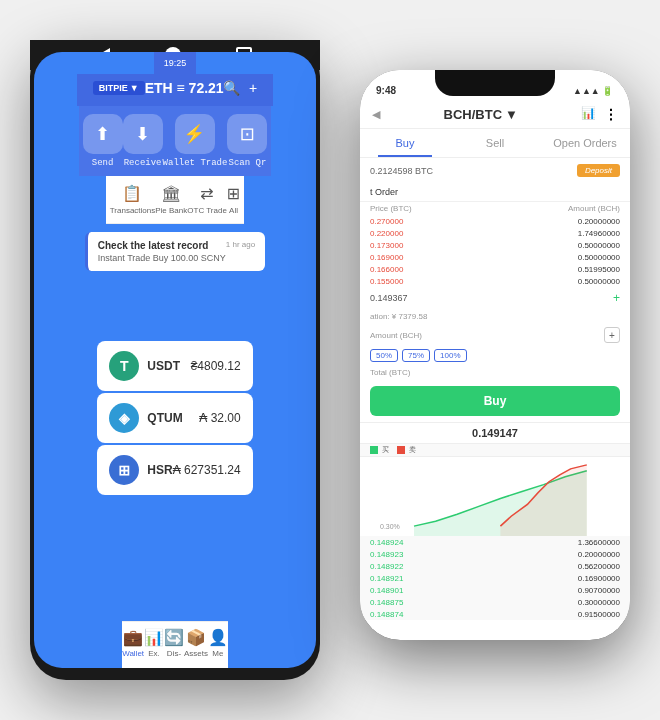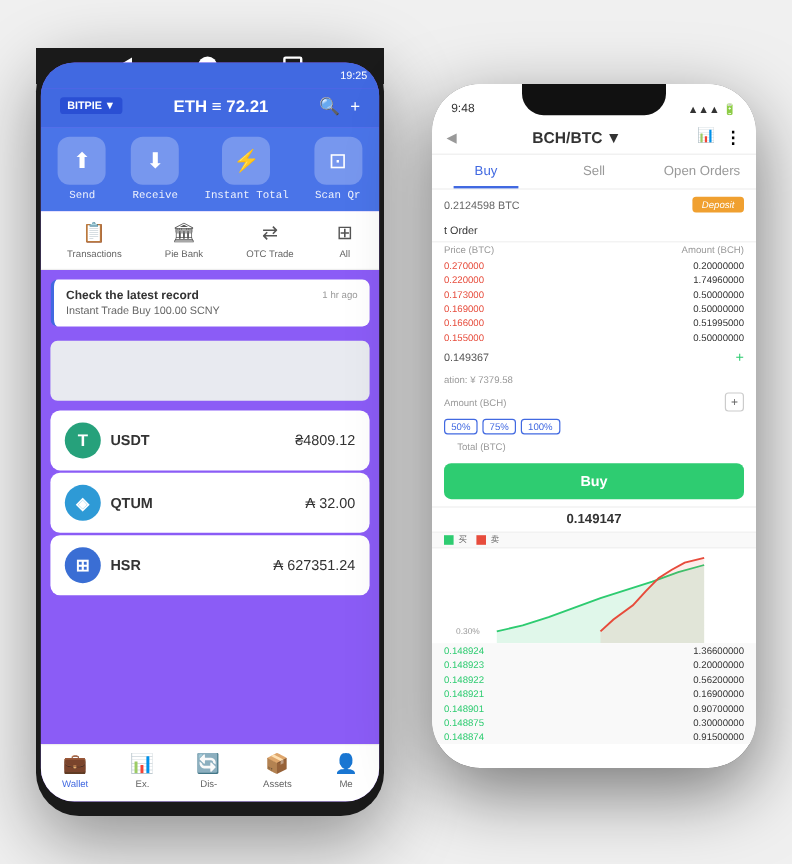--- a/index.html
+++ b/index.html
@@ -33,25 +33,26 @@
       border-radius: 36px;
       box-shadow: 0 20px 60px rgba(0,0,0,0.4);
       z-index: 1;
     }
     .android-screen {
       position: absolute;
       top: 12px;
       left: 4px;
       right: 4px;
       bottom: 12px;
-      background: #8b5cf6;
+      background: #3b82f6;
       border-radius: 28px;
       overflow: hidden;
       display: flex;
       flex-direction: column;
+      align-items: center;
     }
     .android-status-bar {
       background: #4169e1;
       height: 22px;
       display: flex;
       align-items: center;
       justify-content: flex-end;
       padding: 0 10px;
       font-size: 9px;
       color: white;
@@ -300,21 +301,21 @@
       background: white;
       display: flex;
       align-items: flex-end;
       justify-content: space-between;
       padding: 0 16px 4px;
       font-size: 9px;
       color: #333;
       position: relative;
       z-index: 5;
     }
-    .ios-time { font-weight: 400; font-size: 10px; }
+    .ios-time { font-weight: 700; font-size: 10px; }
     .ios-status-icons { display: flex; gap: 3px; align-items: center; font-size: 9px; }
     .ios-header {
       background: white;
       padding: 6px 12px 6px;
       display: flex;
       align-items: center;
       justify-content: space-between;
       border-bottom: 1px solid #eee;
     }
     .pair-title {
@@ -424,21 +425,21 @@
       gap: 4px;
     }
     .pct-btn {
       font-size: 8px;
       color: #4169e1;
       border: 1px solid #4169e1;
       padding: 1px 5px;
       border-radius: 3px;
     }
     .total-row {
-      padding: 3px 21px;
+      padding: 3px 10px;
       font-size: 8px;
       color: #999;
     }
     .buy-btn {
       margin: 6px 10px;
       background: #2ecc71;
       color: white;
       text-align: center;
       padding: 8px;
       border-radius: 6px;
@@ -510,21 +511,21 @@
         <div class="action-item">
           <div class="action-icon-circle">⬆</div>
           <span class="action-label">Send</span>
         </div>
         <div class="action-item">
           <div class="action-icon-circle">⬇</div>
           <span class="action-label">Receive</span>
         </div>
         <div class="action-item">
           <div class="action-icon-circle">⚡</div>
-          <span class="action-label">Instant Total</span>
+          <span class="action-label">Wallet Trade</span>
         </div>
         <div class="action-item">
           <div class="action-icon-circle">⊡</div>
           <span class="action-label">Scan Qr</span>
         </div>
       </div>
 
       <div class="android-nav-row">
         <div class="nav-item">
           <span class="nav-item-icon">📋</span>

